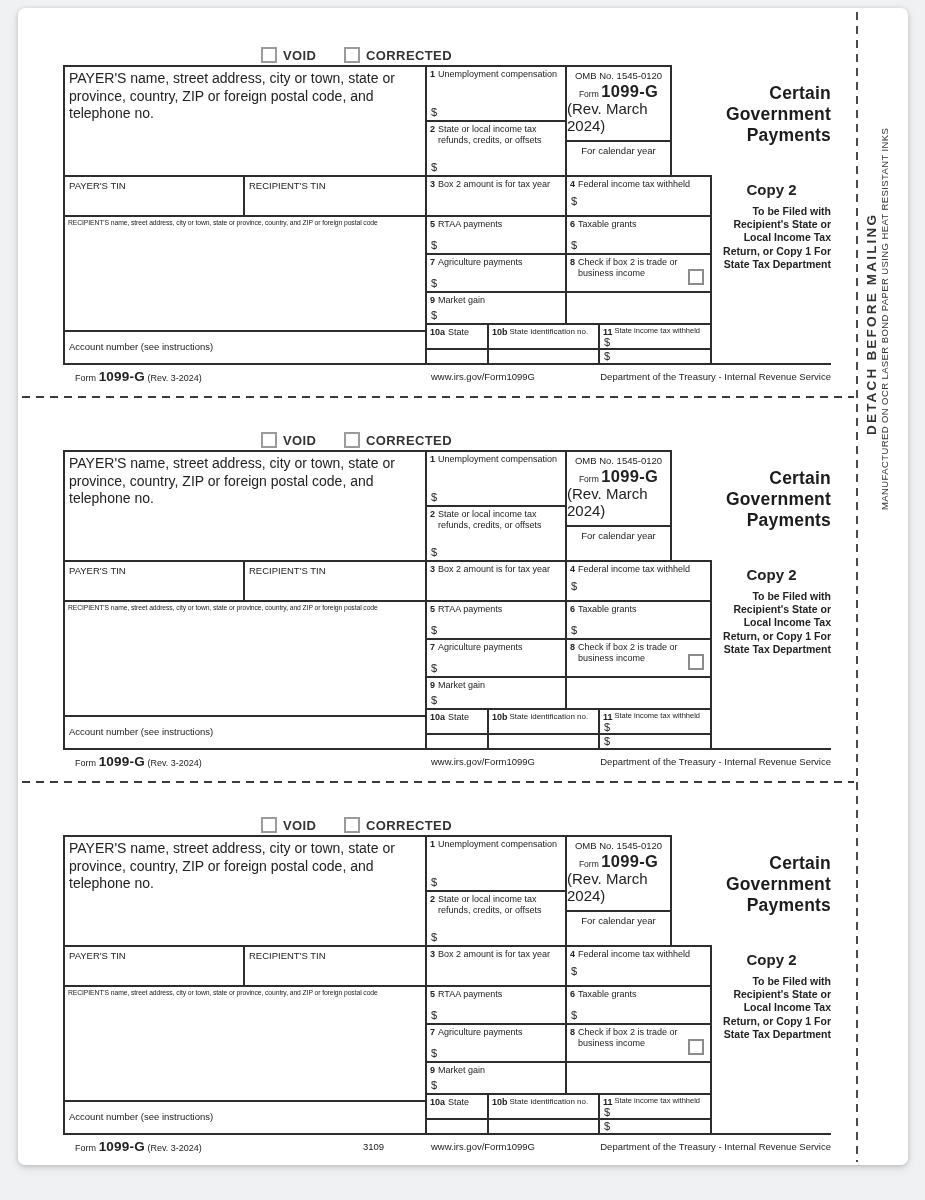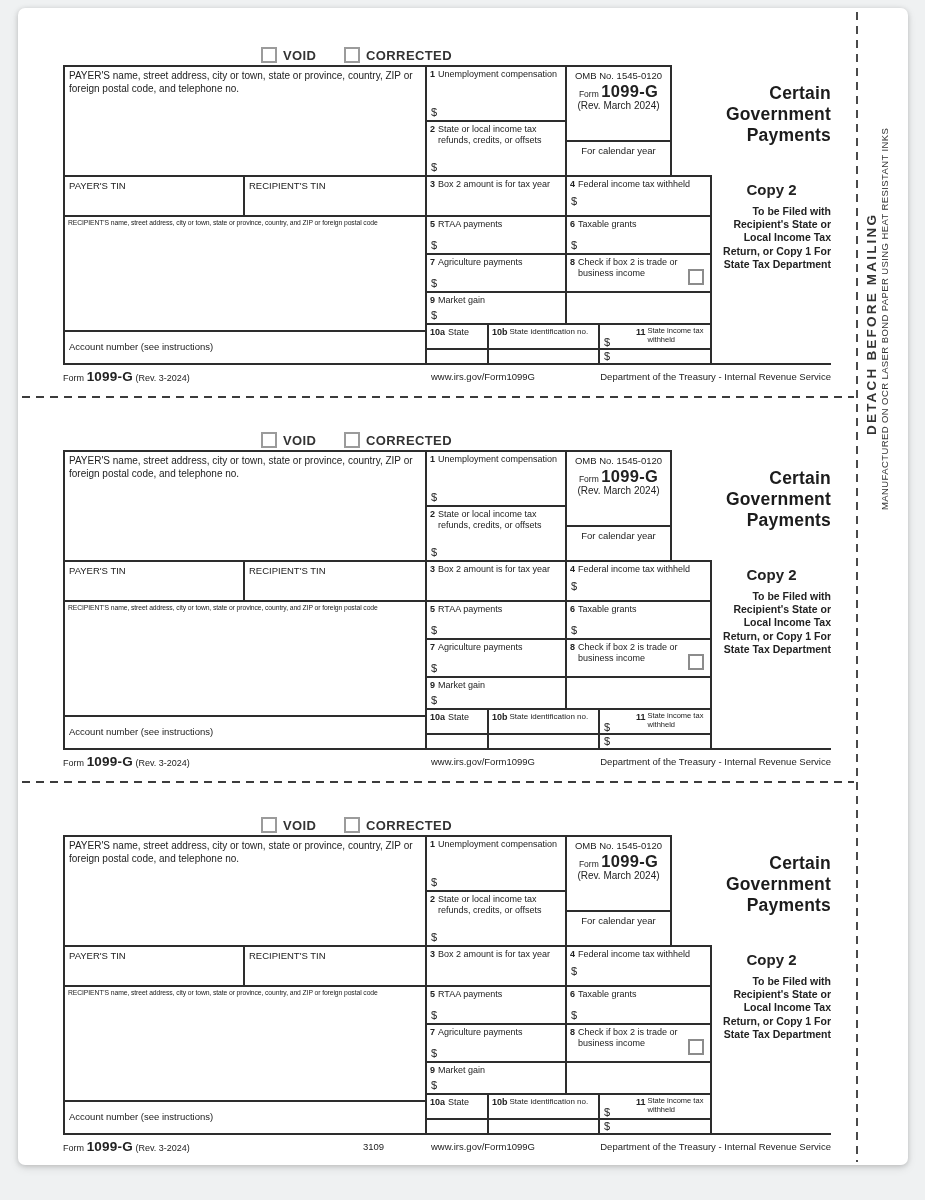--- a/index.html
+++ b/index.html
@@ -13,39 +13,39 @@
   .ckb{width:12px;height:12px;border:2px solid #9b9b9b;background:#fff;display:inline-block;}
   .cklab{font-size:13px;font-weight:600;letter-spacing:.4px;color:#333;}
   .tbl{position:absolute;left:0;top:18px;width:768px;height:302px;font-size:9px;}
   .cell{position:absolute;box-sizing:border-box;}
   .bt{border-top:2px solid #2d2d2d;} .bl{border-left:2px solid #2d2d2d;}
   .br{border-right:2px solid #2d2d2d;} .bb{border-bottom:2px solid #2d2d2d;}
   .lb{display:flex;gap:3px;padding:2px 3px;line-height:1.18;}
   .num{font-weight:bold;flex:none;}
   .dollar{position:absolute;left:4px;bottom:2px;font-size:11px;}
   .tinlab{padding:3px 4px;font-size:9.5px;}
-  .small8{font-size:8px;} .small75{font-size:7.5px;margin-left:33px;}
-  .payerlab{padding:3px 4px;font-size:10px;line-height:1.25;}
+  .small8{font-size:8px;} .small75{font-size:7.5px;}
+  .payerlab{padding:3px 4px;font-size:14px;line-height:1.25;}
   .reciplab{padding:2px 3px;font-size:6.8px;letter-spacing:-.1px;}
   .acctlab{padding:9px 4px 0 4px;font-size:9.5px;}
   .ombline{margin-top:3px;text-align:center;font-size:9.5px;}
   .ombform{margin-top:1px;text-align:center;}
   .ombform .fw{font-size:8.5px;} .ombform .fn{font-size:16.5px;font-weight:bold;letter-spacing:.3px;}
-  .ombrev{text-align:center;font-size:10px;margin-top:-1px;}
+  .ombrev{text-align:left;font-size:15px;margin-top:-1px;}
   .ombtop{position:absolute;left:0;top:0;right:0;height:73px;border-bottom:2px solid #2d2d2d;}
   .ombcal{position:absolute;left:0;top:75px;right:0;text-align:center;font-size:9.5px;padding-top:3px;}
   .titlepanel{position:absolute;left:647px;top:0;width:121px;height:110px;}
   .title{padding-top:18px;text-align:right;font-size:17.5px;font-weight:bold;line-height:21px;letter-spacing:.2px;color:#1c1c1c;}
   .copypanel{position:absolute;left:647px;top:110px;width:121px;height:190px;}
   .copy2{margin-top:6px;text-align:center;font-size:15px;font-weight:bold;}
   .copynote{margin-top:7px;text-align:right;font-size:10.5px;font-weight:bold;line-height:13.2px;}
   .b8ck{position:absolute;right:6px;bottom:6px;width:12px;height:12px;border:2px solid #8c8c8c;background:#fff;}
   .botseg{position:absolute;left:647px;top:298px;width:121px;height:2px;background:#2d2d2d;}
   .footer{position:absolute;left:0;top:322px;width:768px;height:15px;font-size:9.5px;white-space:nowrap;}
-  .f-form{position:absolute;left:0;top:0;} .f-form .fw{font-size:9px;}
+  .f-form{position:absolute;left:12px;top:0;} .f-form .fw{font-size:9px;}
   .f-form .fn{font-size:13.5px;font-weight:bold;letter-spacing:.2px;} .f-form .frev{font-size:9px;}
   .f-code{position:absolute;left:300px;top:2px;font-size:9.5px;}
   .f-web{position:absolute;left:368px;top:2px;}
   .f-dept{position:absolute;right:0;top:2px;text-align:right;}
   
   .hsep{position:absolute;left:4px;width:832px;height:2px;
     background:repeating-linear-gradient(90deg,#3c3c3c 0 8px,transparent 8px 14px);}
   .vsep{position:absolute;left:838px;top:4px;width:2px;height:1150px;
     background:repeating-linear-gradient(180deg,#4a4a4a 0 8px,transparent 8px 14px);}
   .vtext{position:absolute;white-space:nowrap;transform:rotate(-90deg);transform-origin:left top;color:#333;}

